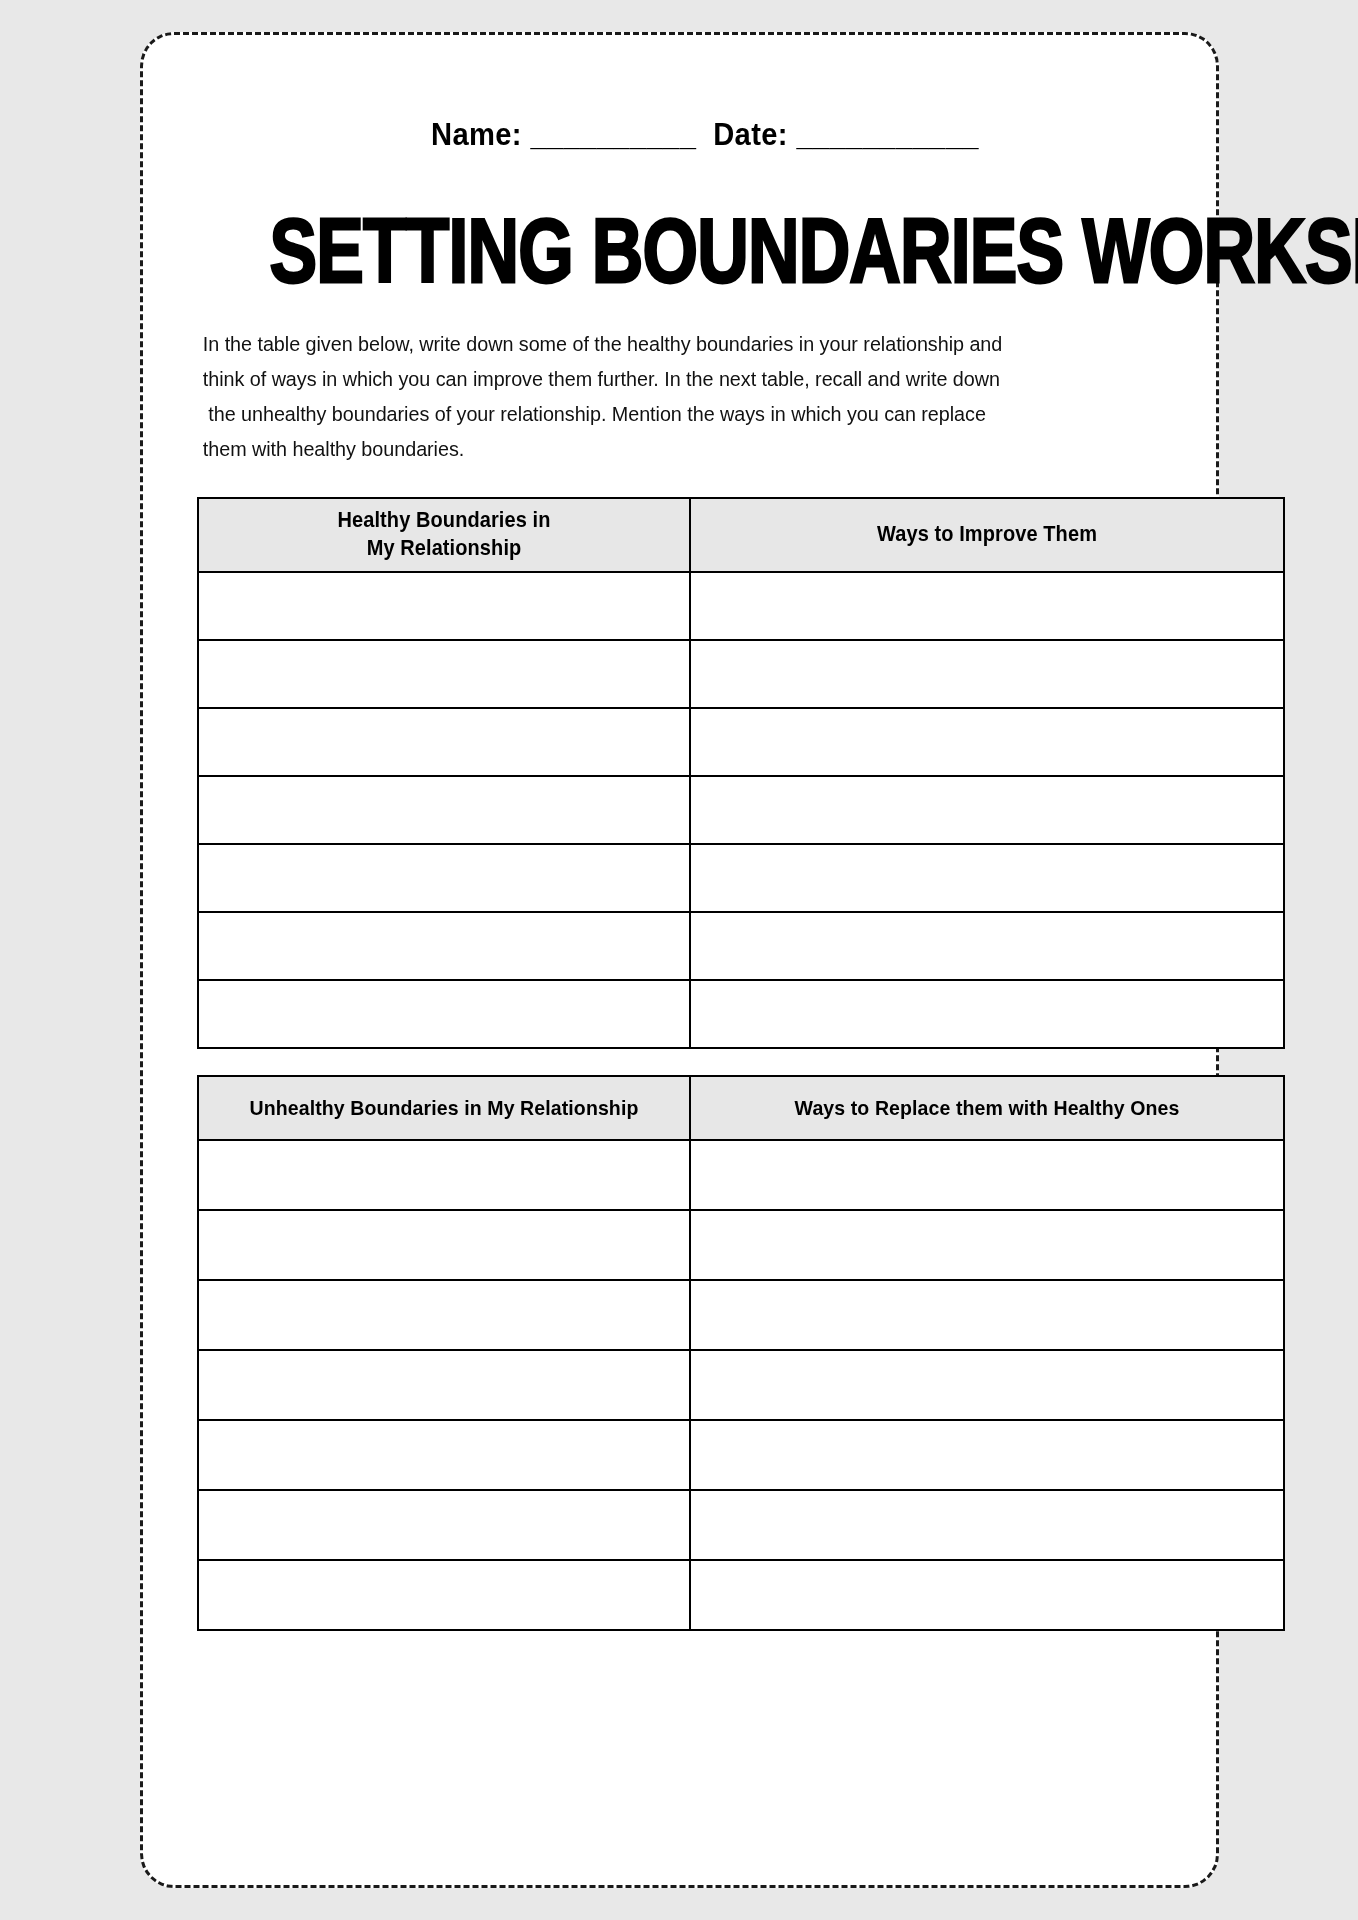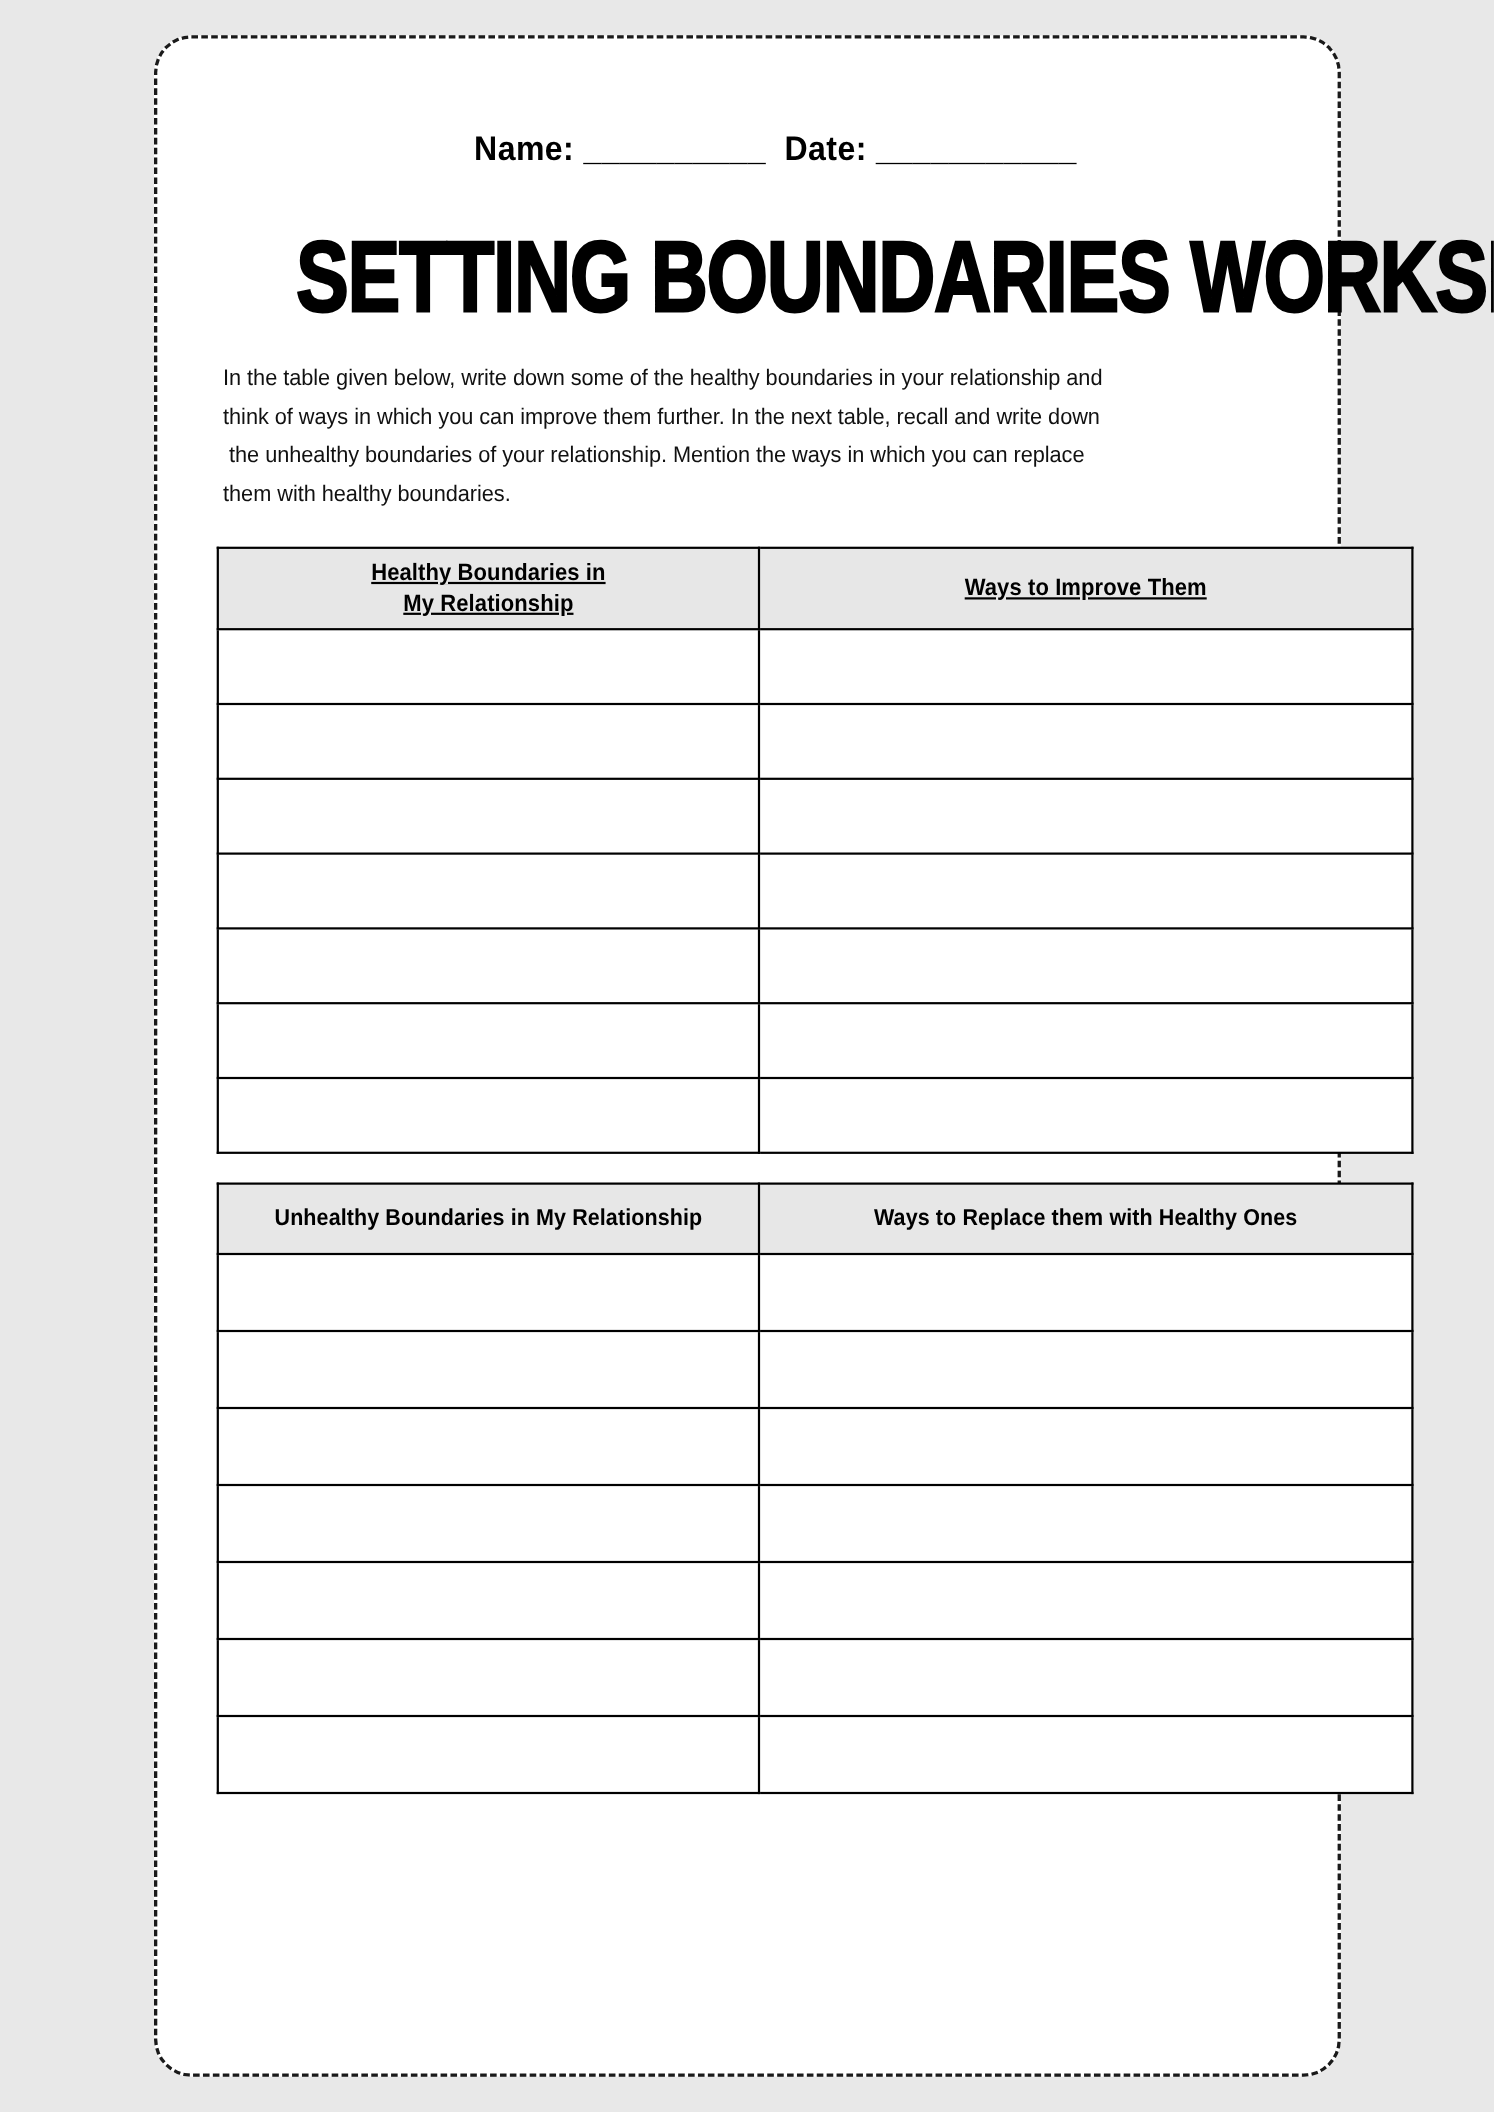--- a/index.html
+++ b/index.html
@@ -102,21 +102,21 @@
     transform: none;
     letter-spacing: 0.1px;
   }
   .hdr-inner { display: block; transform: scaleX(0.93); }
 
   .wsheet-table tbody td { height: 68px; background: #fff; }
 
   #table-two { margin-top: 16px; }
   #table-two thead th { height: 64px; font-size: 21px; }
   #table-two tbody td { height: 70px; }
-  .table1-wrap { margin-top: 30px; text-decoration: underline; }
+  .table1-wrap { margin-top: 30px; }
   .table2-wrap { margin-top: 26px; }
 </style>
 </head>
 <body>
 
 <div class="page-outer">
   <div class="page">
 
     <div class="namedate">
       <span>Name: __________  Date: ___________</span>

